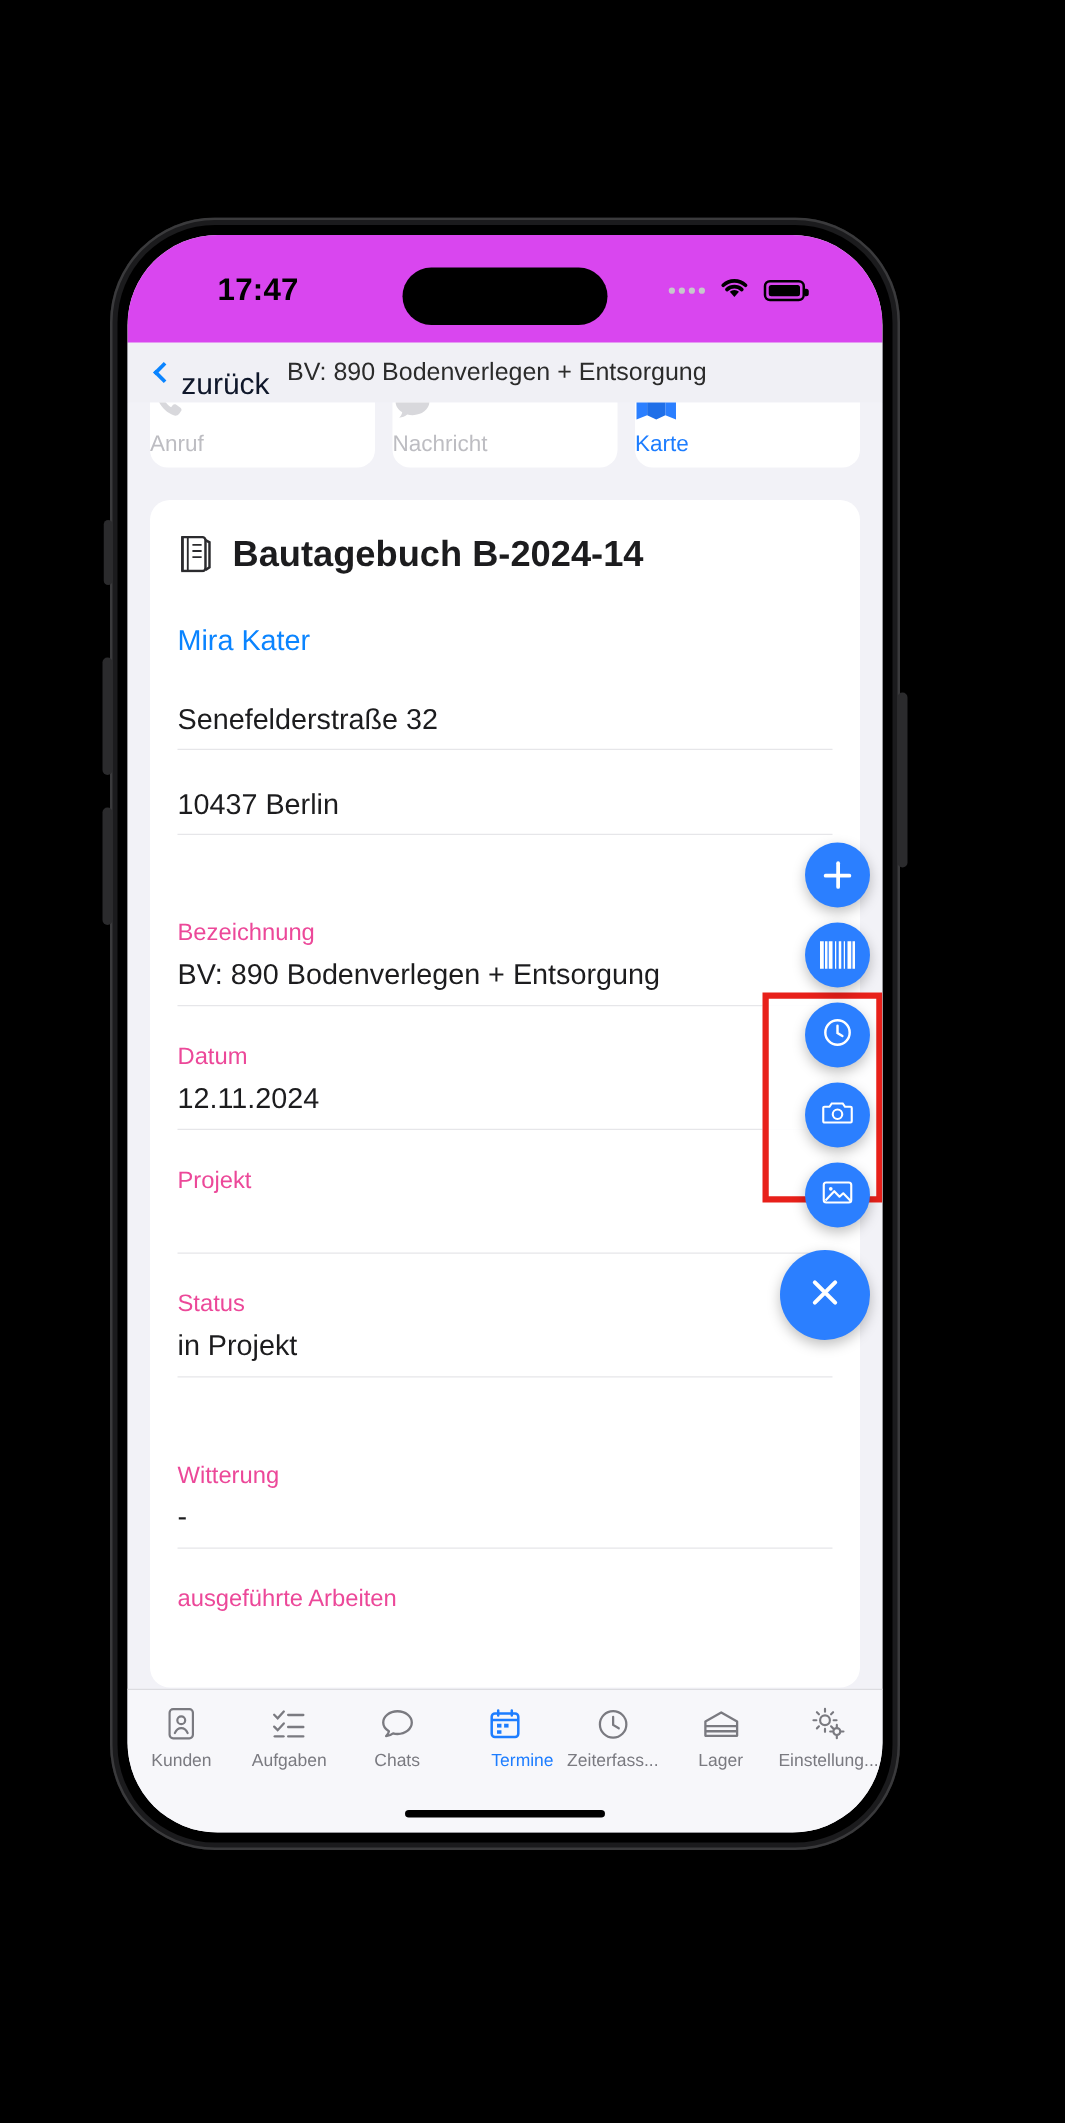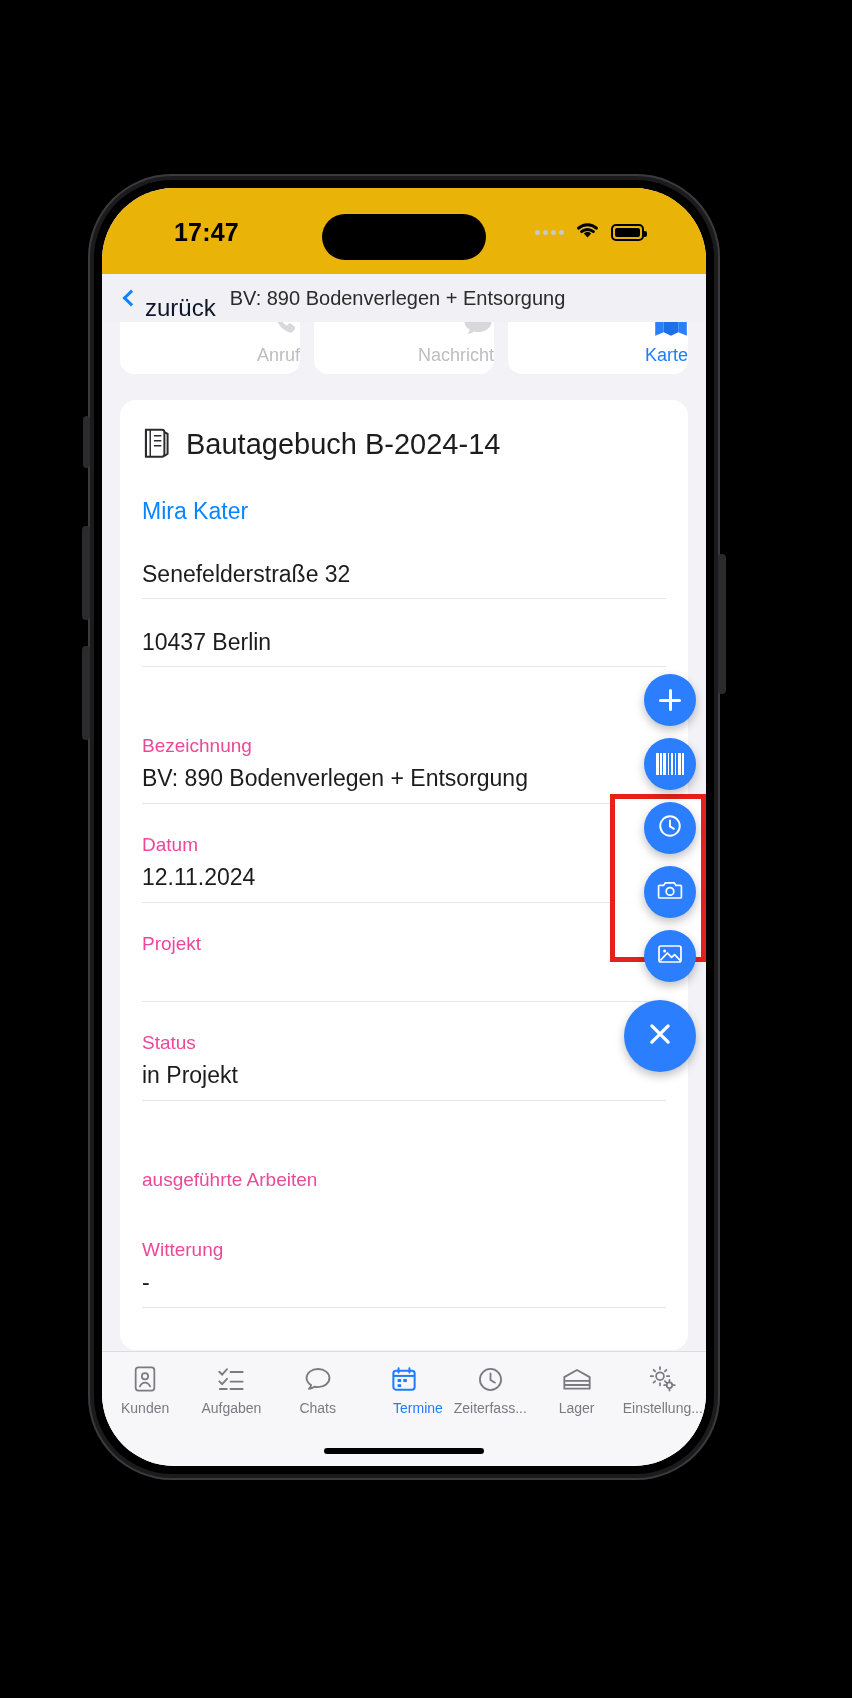--- a/index.html
+++ b/index.html
@@ -33,21 +33,21 @@
     position: absolute; left: 102px; top: 188px;
     width: 604px; height: 1278px;
     border-radius: 72px;
     overflow: hidden;
     background: #f2f2f7;
   }
 
   
   .statusbar {
     position: relative; height: 86px;
-    background: #eab308;
+    background: #d946ef;
     text-align: center;
   }
   .status-time {
     position: absolute; left: 72px; top: 30px;
     font-size: 25px; font-weight: bold; color: #000;
     letter-spacing: .2px;
   }
   .dynamic-island {
     position: absolute; left: 50%; transform: translateX(-50%);
     top: 26px; width: 164px; height: 46px;
@@ -98,40 +98,41 @@
   
   .tiles {
     display: flex; gap: 14px;
     padding: 0 18px;
     margin-top: -26px;
   }
   .tile {
     flex: 1; height: 78px; background: #fff;
     border-radius: 14px;
     display: flex; flex-direction: column;
-    align-items: flex-end; justify-content: flex-end;
+    align-items: flex-start; justify-content: flex-end;
     padding-bottom: 8px; gap: 6px;
     cursor: pointer;
   }
   .tile-label { font-size: 18px; }
   .tile.disabled .tile-label { color: #bdbdc2; }
   .tile.active .tile-label { color: #1d7dff; }
   .tile-icon { height: 32px; display: flex; align-items: center; }
 
   
   .card {
     margin: 26px 18px 0 18px;
     background: #fff;
     border-radius: 16px;
     padding: 0 0 0 0;
     min-height: 950px;
   }
   .card-head {
     display: flex; align-items: center; gap: 14px;
     padding: 26px 22px 18px 22px;
+    font-weight: bold;
   }
   .card-title { font-size: 29px; color: #1c1c1e; }
 
   .person {
     padding: 18px 22px 6px 22px;
     font-size: 23px; color: #0a84ff;
     cursor: pointer;
   }
   .row {
     margin: 16px 22px;
@@ -325,27 +326,27 @@
         </div>
 
         <div class="row">
           <div class="row-label">Status</div>
           <div class="row-value">in Projekt</div>
         </div>
 
         <div class="row-spacer"></div>
 
 
+        <div class="row">
+          <div class="row-label">Witterung</div>
+          <div class="row-value">-</div>
+        </div>
+
         <div class="row noborder">
           <div class="row-label">ausgeführte Arbeiten</div>
-        </div>
-
-        <div class="row">
-          <div class="row-label">Witterung</div>
-          <div class="row-value">-</div>
         </div>
       </div>
 
       <div class="annot-box"></div>
 
       <div class="fab-col">
         <div class="fab">
           <span class="fab-plus"></span>
         </div>
         <div class="fab">

